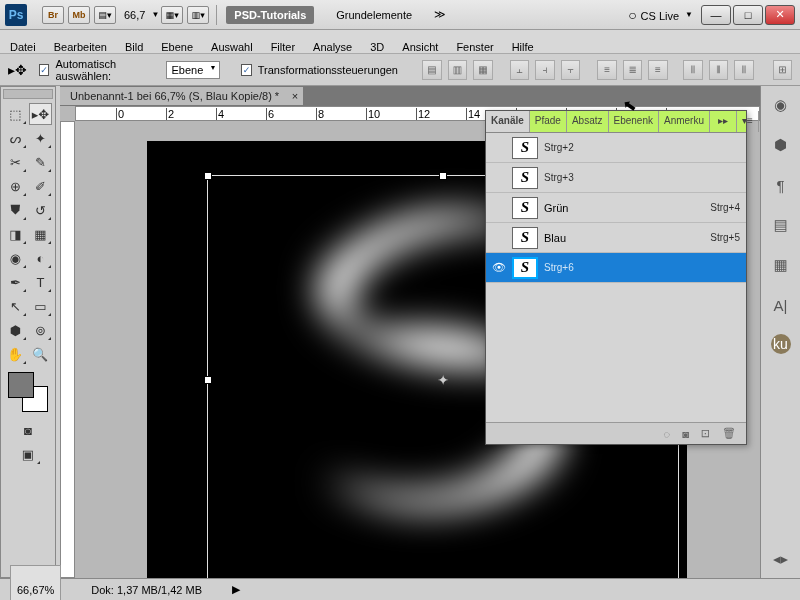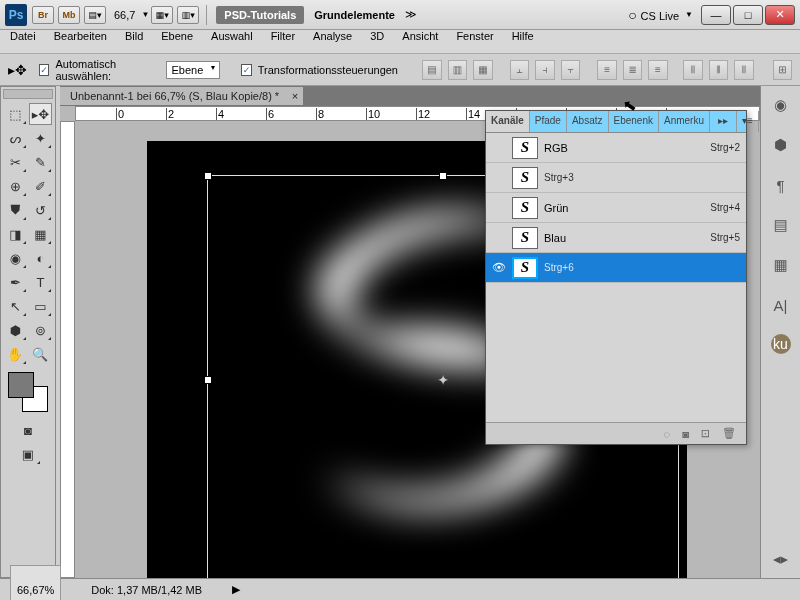--- a/index.html
+++ b/index.html
@@ -1,30 +1,30 @@
 <!DOCTYPE html>
 <html><head>
 <meta charset="utf-8">
 <style>
 *{margin:0;padding:0;box-sizing:border-box;font-family:"Segoe UI",Tahoma,sans-serif;font-size:11px;user-select:none}
 body{width:800px;height:600px;background:#d0d0d0;overflow:hidden;position:relative}
 .titlebar{height:30px;background:linear-gradient(#e9e9e9,#d5d5d5);display:flex;align-items:center;padding:0 5px;border-bottom:1px solid #999}
-.titlebar .app-icon{width:22px;height:22px;background:#0a3a6b;color:#6bb7f0;display:flex;align-items:center;justify-content:center;font-weight:bold;font-size:12px;border-radius:2px;margin-right:3px}
+.titlebar .app-icon{width:22px;height:22px;background:#0a3a6b;color:#6bb7f0;display:flex;align-items:center;justify-content:center;font-weight:bold;font-size:12px;border-radius:2px;margin-right:13px}
 .titlebar .badge{width:22px;height:18px;background:linear-gradient(#f0f0f0,#dcdcdc);border:1px solid #888;display:flex;align-items:center;justify-content:center;font-size:9px;margin:7px 2px;border-radius:2px}
 .titlebar .bb{color:#874900;font-weight:bold}
 .titlebar .zoom{margin:0 6px}
 .titlebar .sep{width:1px;height:20px;background:#999;margin:0 5px}
 .titlebar .psd-tut{background:#777;color:#fff;padding:3px 8px;border-radius:2px;margin-left:4px;font-weight:bold}
-.titlebar .grund{margin:0 10px;font-weight:bold}
+.titlebar .grund{margin:0 22px;font-weight:normal}
 .titlebar .cslive{margin-left:auto;margin-right:6px}
 .titlebar .cslive::before{content:"○ ";font-size:14px}
 .winbtns{display:flex;gap:2px}
 .winbtn{width:30px;height:20px;border:1px solid #555;border-radius:3px;display:flex;align-items:center;justify-content:center;background:linear-gradient(#f0f0f0,#ccc)}
 .winbtn.close{background:linear-gradient(#e88,#c33);color:#fff}
-.menubar{height:24px;background:#d8d8d8;display:flex;align-items:flex-start;padding:0 10px;gap:18px;border-bottom:1px solid #aaa}
+.menubar{height:24px;background:#d8d8d8;display:flex;align-items:flex-end;padding:0 10px;gap:18px;border-bottom:1px solid #aaa}
 .optbar{height:32px;background:#d0d0d0;display:flex;align-items:center;padding:0 8px;border-bottom:1px solid #999;gap:6px}
 .optbar .cb{width:12px;height:12px;border:1px solid #555;background:#fff;display:inline-flex;align-items:center;justify-content:center;font-size:9px;color:#36a}
 .optbar .ddl{background:#fff;border:1px solid #888;padding:2px 16px 2px 5px;position:relative}
 .optbar .ddl::after{content:"▼";position:absolute;right:3px;font-size:7px}
 .optbar .mini{width:22px;height:20px;border:1px solid #aaa;background:linear-gradient(#e5e5e5,#ccc);display:inline-flex;align-items:center;justify-content:center;font-size:10px;color:#666}
 .workspace{position:absolute;top:86px;left:60px;right:40px;bottom:22px;background:#b8b8b8}
 .tab{position:absolute;top:0;left:0;right:0;height:20px;background:#777;display:flex;align-items:center}
 .tab .tabname{background:#bbb;padding:3px 24px 3px 10px;color:#222;position:relative}
 .tab .tabname::after{content:"×";position:absolute;right:5px}
 .ruler-h{position:absolute;top:20px;left:15px;right:0;height:15px;background:#fff;border:1px solid #888;font-size:8px;overflow:hidden}
@@ -45,21 +45,21 @@
 .tool{width:25px;height:22px;display:flex;align-items:center;justify-content:center;font-size:13px;color:#333;margin:1px;position:relative}
 .tool.sel{background:#e8e8e8;border:1px solid #888}
 .tool .tri{position:absolute;bottom:1px;right:1px;width:0;height:0;border-left:3px solid transparent;border-bottom:3px solid #333}
 .swatch{width:40px;height:40px;margin:6px auto;position:relative}
 .swatch .fg{width:26px;height:26px;background:#7a7a7a;border:1px solid #000;position:absolute;top:0;left:0}
 .swatch .bg{width:26px;height:26px;background:#fff;border:1px solid #000;position:absolute;bottom:0;right:0}
 .rightdock{position:absolute;top:86px;right:0;width:40px;bottom:22px;background:#d0d0d0;border-left:1px solid #888;display:flex;flex-direction:column;align-items:center;padding-top:8px;gap:18px}
 .rightdock .ic{width:24px;height:22px;display:flex;align-items:center;justify-content:center;font-size:15px;color:#555}
 .rightdock .ku{width:20px;height:20px;border-radius:50%;background:#8a7a5a;color:#fff;font-size:14px;display:flex;align-items:center;justify-content:center}
 .panel{position:absolute;top:110px;left:485px;width:262px;height:335px;background:#d5d5d5;border:1px solid #555;box-shadow:2px 2px 6px rgba(0,0,0,.3)}
-.panel-tabs{height:22px;background:#7dd3fc;display:flex;border-bottom:1px solid #888}
+.panel-tabs{height:22px;background:#bef264;display:flex;border-bottom:1px solid #888}
 .ptab{padding:4px 5px;font-size:10px;border-right:1px solid #999;color:#444}
 .ptab.active{background:#d5d5d5;font-weight:bold}
 .ptab.more{margin-left:auto;padding:4px 8px}
 .chan-list{background:#d5d5d5}
 .chan-row{height:30px;display:flex;align-items:center;border-bottom:1px solid #bbb;padding:0 6px;gap:6px}
 .chan-row.sel{background:#1a7fd6;color:#fff}
 .chan-row .eye{width:14px;text-align:center;font-size:11px}
 .chan-row .thumb{width:26px;height:22px;background:#fff;border:1px solid #666;display:flex;align-items:center;justify-content:center;font-style:italic;font-weight:bold;font-family:Georgia;font-size:15px;color:#000}
 .chan-row .name{flex:1}
 .chan-row.sel .name{font-weight:bold}
@@ -253,21 +253,20 @@
     <div class="ptab">Absatz</div>
     <div class="ptab">Ebenenk</div>
     <div class="ptab">Anmerku</div>
     <div class="ptab more">▸▸</div>
     <div class="ptab">▾≡</div>
   </div>
   <div class="chan-list">
     <div class="chan-row">
         <span class="eye"></span>
         <span class="thumb">S</span>
-        <span class="name">RGB</span>
         <span class="sc">Strg+2</span>
       </div>
     <div class="chan-row">
         <span class="eye"></span>
         <span class="thumb">S</span>
         <span class="sc">Strg+3</span>
       </div>
     <div class="chan-row">
         <span class="eye"></span>
         <span class="thumb">S</span>

